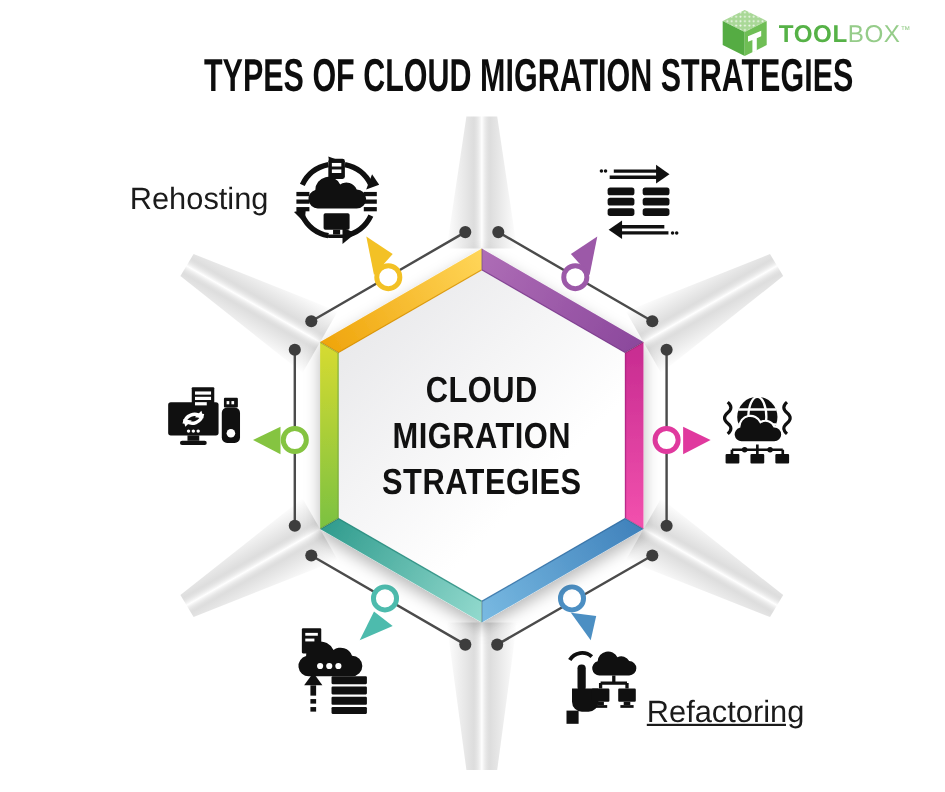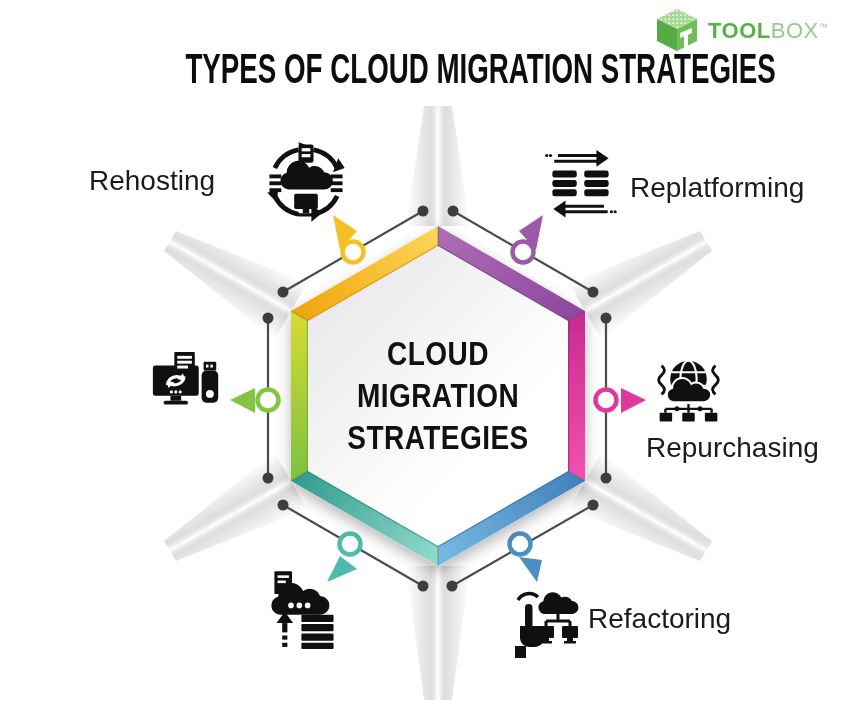--- a/index.html
+++ b/index.html
@@ -12,24 +12,24 @@
   .logo{position:absolute;left:652px;top:6px;width:200px;height:50px;}
   .logo-cube{position:absolute;left:0;top:0;width:50px;height:48px;}
   .logo-text{position:absolute;left:56px;top:12px;font-size:22px;letter-spacing:0.5px;white-space:nowrap;}
   .logo-text .tool{font-weight:700;color:#56B247;}
   .logo-text .box{font-weight:400;color:#95CC89;}
   .logo-text .tm{font-size:9px;color:#95CC89;vertical-align:super;}
   .center-label{position:absolute;left:318px;top:333px;width:240px;text-align:center;
          font-size:33px;font-weight:700;line-height:42px;color:#111;
          transform:scaleX(0.85);transform-origin:center;letter-spacing:0.5px;}
   .spoke-label{position:absolute;font-size:28px;line-height:30px;color:#1b1b1b;white-space:nowrap;}
-  #lbl-rehosting{left:89px;top:166px;width:162px;text-align:left;}
+  #lbl-rehosting{left:100px;top:166px;width:162px;text-align:center;}
   #lbl-replatforming{left:630px;top:173px;}
   #lbl-repurchasing{left:646px;top:433px;}
-  #lbl-refactoring{left:588px;top:604px;}
+  #lbl-refactoring{left:588px;top:632px;text-decoration:underline;}
   #lbl-retiring{left:155px;top:591px;}
   #lbl-retaining{left:92px;top:427px;}
   .spoke-icon{position:absolute;}
   #ic-rehosting{left:263px;top:139px;width:86px;height:86px;}
   #ic-replatforming{left:543px;top:148px;width:75px;height:75px;}
   #ic-repurchasing{left:650px;top:354px;width:77px;height:77px;}
   #ic-refactoring{left:508px;top:580px;width:80px;height:80px;}
   #ic-retiring{left:263px;top:566px;width:83px;height:83px;}
   #ic-retaining{left:148px;top:350px;width:78px;height:78px;}
 </style>
@@ -208,22 +208,20 @@
 
   <div class="title">TYPES OF CLOUD MIGRATION STRATEGIES</div>
 
   <div class="center-label">
     <div>CLOUD</div>
     <div>MIGRATION</div>
     <div>STRATEGIES</div>
   </div>
 
   <div class="spoke-label" id="lbl-rehosting">Rehosting</div>
-  <div class="spoke-label" id="lbl-replatforming">Replatforming</div>
-  <div class="spoke-label" id="lbl-repurchasing">Repurchasing</div>
   <div class="spoke-label" id="lbl-refactoring">Refactoring</div>
 
   <svg class="spoke-icon" id="ic-rehosting" viewBox="0 0 80 80">
     <g fill="none" stroke="#101010" stroke-width="4.5">
       <path d="M33 10 A31 31 0 0 0 11 27"></path>
       <path d="M47 10 A31 31 0 0 1 69 27"></path>
       <path d="M11 53 A31 31 0 0 0 33 70"></path>
       <path d="M69 53 A31 31 0 0 1 47 70"></path>
     </g>
     <g fill="#101010">

